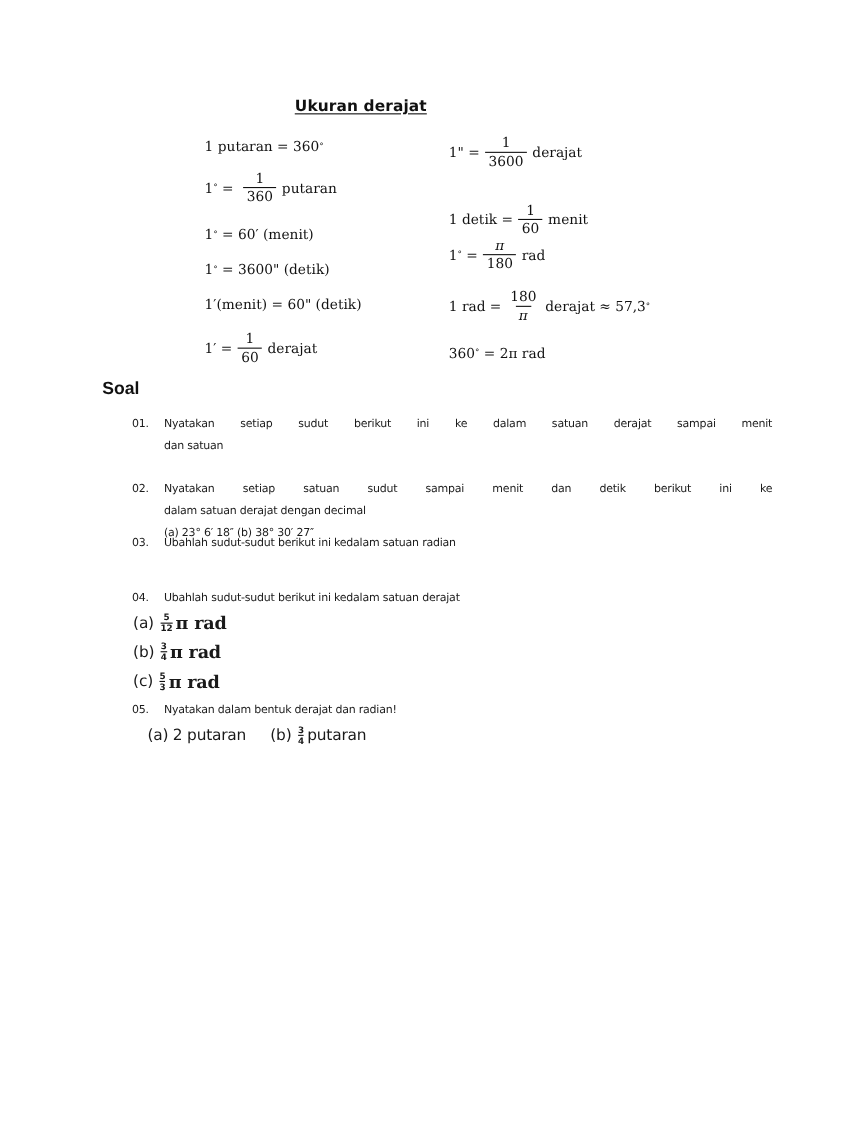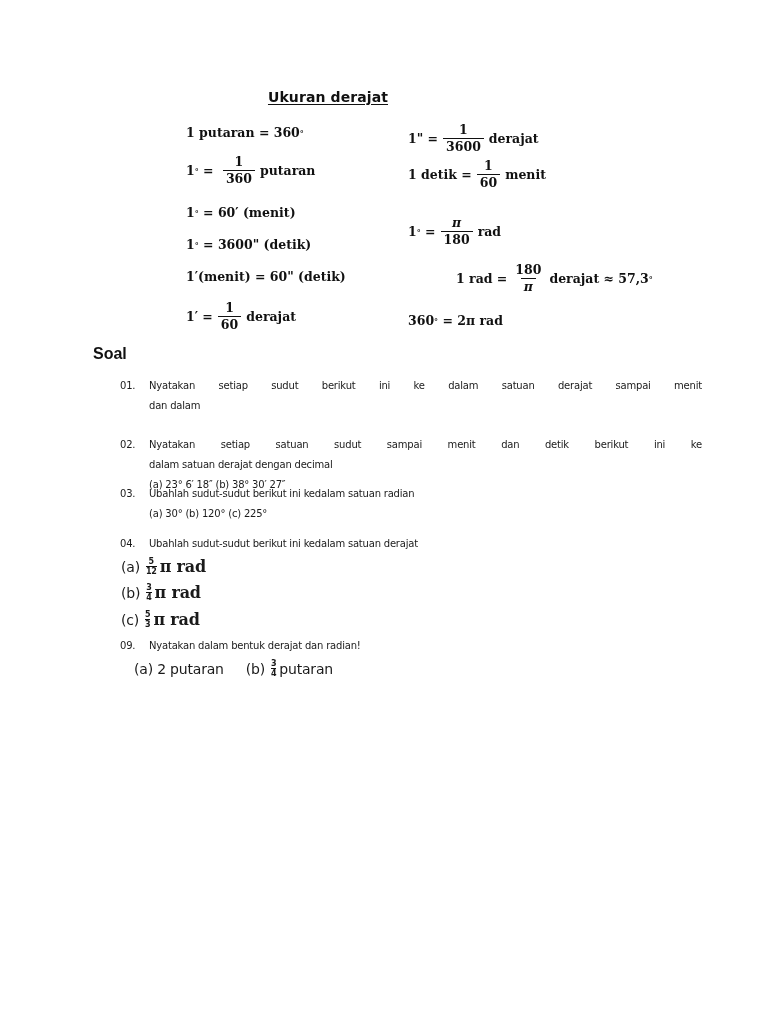--- a/index.html
+++ b/index.html
@@ -5,21 +5,21 @@
   html, body { margin: 0; padding: 0; background: #ffffff; }
   body { width: 768px; height: 1024px; position: relative; overflow: hidden; color: #111; }
   .page { position: absolute; left: 0; top: 0; width: 768px; height: 1024px; background: #fff; }
 
   .title {
     position: absolute; top: 89px; left: 0; width: 656px; text-align: center;
     font-family: "DejaVu Sans", sans-serif; font-weight: bold; font-size: 14px;
     text-decoration: underline; text-underline-offset: 2px; letter-spacing: 0.1px;
   }
 
-  .math { font-family: "DejaVu Serif", serif; font-weight: bold; font-size: 12.5px; color: #111; white-space: nowrap; }
+  .math { font-family: "DejaVu Serif", serif; font-weight: normal; font-size: 12.5px; color: #111; white-space: nowrap; }
   .f { position: absolute; display: flex; align-items: center; }
   .frac { display: inline-flex; flex-direction: column; align-items: center; margin: 0 5px; vertical-align: middle; }
   .frac .num { padding: 0 3px 1px 3px; line-height: 14px; }
   .frac .den { padding: 1px 3px 0 3px; line-height: 14px; border-top: 1.2px solid #111; }
   .sup { font-size: 8px; vertical-align: 6px; }
   .it { font-style: italic; }
 
   .soal-head {
     position: absolute; left: 93px; top: 345px;
     font-family: "Liberation Sans", sans-serif; font-weight: bold; font-size: 16px;
@@ -90,41 +90,41 @@
 
   <div class="f math" style="left:408px; top:123px;">
     <span>1" =</span>
     <span class="frac">
         <span class="num">1</span>
         <span class="den">3600</span>
       </span>
     <span>derajat</span>
   </div>
 
-  <div class="f math" style="left:408px; top:159px;">
+  <div class="f math" style="left:408px; top:184px;">
     <span>1 detik =</span>
     <span class="frac">
         <span class="num">1</span>
         <span class="den">60</span>
       </span>
     <span>menit</span>
   </div>
 
   <div class="f math" style="left:408px; top:216px;">
     <span>1</span>
       <span class="sup">°</span>
       <span style="white-space:pre"> =</span>
     <span class="frac">
         <span class="num it">π</span>
         <span class="den">180</span>
       </span>
     <span>rad</span>
   </div>
 
-  <div class="f math" style="left:408px; top:263px;margin-left:48px;">
+  <div class="f math" style="left:408px; top:263px;">
     <span>1 rad =</span>
     <span class="frac">
         <span class="num">180</span>
         <span class="den it">π</span>
       </span>
     <span>derajat ≈ 57,3</span>
       <span class="sup">°</span>
   </div>
 
   <div class="f math" style="left:408px; top:313px;">
@@ -135,21 +135,21 @@
 
   <div class="soal-head">Soal</div>
 
   <div class="q" style="top:376px;">
     <div class="row">
         <span class="no">01.</span>
         <span class="txt just">Nyatakan setiap sudut berikut ini ke dalam satuan derajat sampai menit</span>
       </div>
     <div class="row">
         <span class="no"></span>
-        <span class="txt">dan dalam</span>
+        <span class="txt">dan satuan</span>
       </div>
   </div>
 
   <div class="q" style="top:435px;">
     <div class="row">
         <span class="no">02.</span>
         <span class="txt just">Nyatakan setiap satuan sudut sampai menit dan detik berikut ini ke</span>
       </div>
     <div class="row">
         <span class="no"></span>
@@ -159,24 +159,20 @@
         <span class="no"></span>
         <span class="txt">(a) 23° 6′ 18″ (b) 38° 30′ 27″</span>
       </div>
   </div>
 
   <div class="q" style="top:484px;">
     <div class="row">
         <span class="no">03.</span>
         <span class="txt">Ubahlah sudut-sudut berikut ini kedalam satuan radian</span>
       </div>
-    <div class="row">
-        <span class="no"></span>
-        <span class="txt">(a) 30° (b) 120° (c) 225°</span>
-      </div>
   </div>
 
   <div class="q" style="top:534px;">
     <div class="row">
         <span class="no">04.</span>
         <span class="txt">Ubahlah sudut-sudut berikut ini kedalam satuan derajat</span>
       </div>
   </div>
 
   <div class="opt" style="left:121px; top:557px;">
@@ -201,21 +197,21 @@
     <span>(c)</span>
     <span class="sfrac">
         <span>5</span>
         <span class="den">3</span>
       </span>
     <span class="rad">π rad</span>
   </div>
 
   <div class="q" style="top:636px;">
     <div class="row">
-        <span class="no">09.</span>
+        <span class="no">05.</span>
         <span class="txt">Nyatakan dalam bentuk derajat dan radian!</span>
       </div>
   </div>
 
   <div class="opt" style="left:134px; top:659px;justify-content:flex-end;">
     <span>(a) 2 putaran</span>
     <span style="display:inline-block; width:22px;"></span>
     <span>(b)</span>
     <span class="sfrac">
         <span>3</span>

